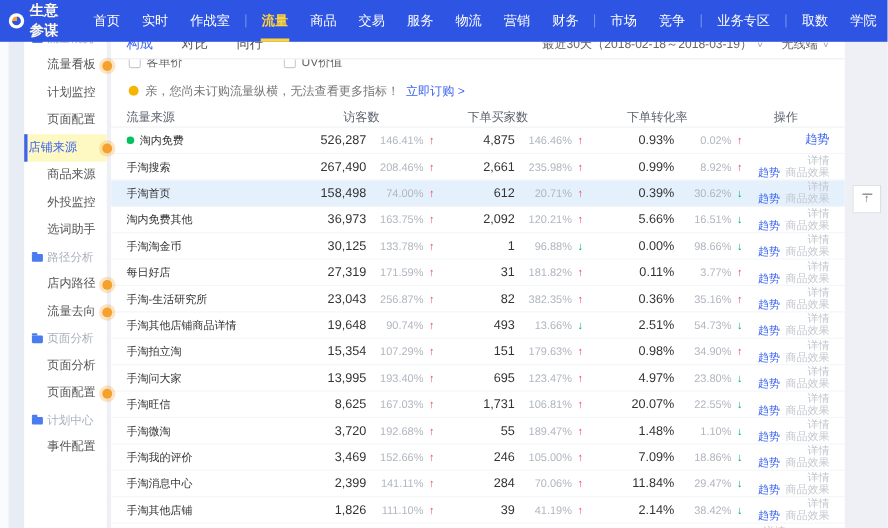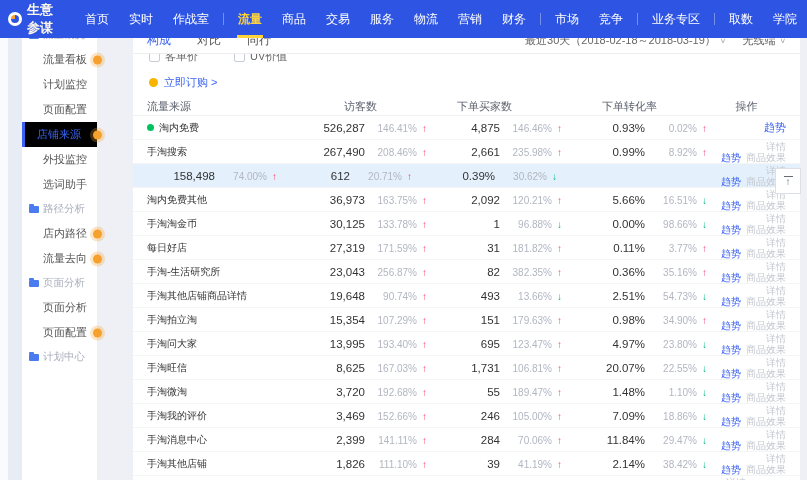--- a/index.html
+++ b/index.html
@@ -28,33 +28,33 @@
     width:26px;height:3px;background:var(--c-nav-active);}
   .nav-divider{width:1px;height:12px;background:rgba(255,255,255,.35);margin:0 4px;}
   
   .left-white{position:absolute;top:23px;left:0;width:8px;bottom:0;background:#fafbfd;}
   .side-rail{position:absolute;top:23px;left:8px;width:14px;bottom:0;background:#e8ecf4;}
   .sidebar{position:absolute;top:23px;left:22px;width:75px;bottom:0;background:#fff;z-index:10;}
   .side-header{display:flex;align-items:center;gap:4px;height:24px;color:#a8aebb;font-size:10.5px;padding-left:7px;white-space:nowrap;}
   .folder-icon{width:10px;height:7px;background:#4a7cf0;border-radius:1px;position:relative;flex:0 0 auto;}
   .folder-icon::before{content:"";position:absolute;top:-2px;left:0;width:5px;height:2px;background:#4a7cf0;border-radius:1px 1px 0 0;}
   .side-item{position:relative;height:25px;line-height:25px;padding-left:21px;color:#555;font-size:11px;cursor:pointer;white-space:nowrap;}
-  .side-item.selected{background:#000000;color:var(--c-accent);border-left:3px solid var(--c-accent);padding-left:12px;}
+  .side-item.selected{background:#fef9c3;color:var(--c-accent);border-left:3px solid var(--c-accent);padding-left:1px;}
   .badge-dot{position:absolute;right:-5px;top:50%;transform:translateY(-50%);width:9px;height:9px;
     background:var(--c-badge);border-radius:50%;box-shadow:0 0 0 3px rgba(246,161,45,.28);z-index:12;}
   
-  .main{position:absolute;top:28px;left:101px;width:667px;bottom:0;background:#fff;z-index:5;overflow:hidden;margin-left:32px;}
+  .main{position:absolute;top:28px;left:101px;width:667px;bottom:0;background:#fff;z-index:5;overflow:hidden;}
   .tabs-row{display:flex;align-items:center;height:26px;border-bottom:1px solid #ebedf0;padding:0 14px;}
   .tab{font-size:12px;color:#555;margin-right:26px;cursor:pointer;height:100%;display:flex;align-items:center;}
   .tab.active{color:var(--c-accent);}
   .tabs-spacer{flex:1;}
   .select-ctl{font-size:11px;color:#666;display:flex;align-items:center;gap:4px;cursor:pointer;margin-left:16px;white-space:nowrap;}
   .caret{color:#a9aeb8;font-size:9px;transform:scaleY(.8);}
   .clipped-row{height:12px;overflow:hidden;padding:0 16px;}
-  .clipped-inner{display:flex;gap:36px;margin-top:-5px;align-items:center;font-size:11px;color:#666;}
+  .clipped-inner{display:flex;gap:92px;margin-top:-5px;align-items:center;font-size:11px;color:#666;}
   .cb-wrap{display:flex;align-items:center;gap:5px;cursor:pointer;}
   .checkbox{width:11px;height:11px;border:1px solid #c7ccd4;border-radius:2px;background:#fff;flex:0 0 auto;}
   .notice{display:flex;align-items:center;gap:6px;padding:9px 16px 4px;font-size:11px;color:#777;}
   .notice-dot{width:9px;height:9px;border-radius:50%;background:var(--c-notice-dot);flex:0 0 auto;}
   .notice-link{color:var(--c-accent);cursor:pointer;}
   
   .table{padding:0 14px;margin-top:4px;}
   .thead{display:flex;align-items:center;height:18px;color:#5c626e;font-size:11px;
     border-bottom:1px solid #f0f1f3;margin:4px -14px 0;padding:0 14px;}
   .w-name{width:150px;}
@@ -122,38 +122,40 @@
 <div class="side-rail"></div>
 <aside class="sidebar">
     <div class="side-header">
       <div class="folder-icon"></div>
       <span>流量概况</span>
     </div>
     <div class="side-item">流量看板<div class="badge-dot"></div></div>
     <div class="side-item">计划监控</div>
     <div class="side-item">页面配置</div>
     <div class="side-item selected">店铺来源<div class="badge-dot"></div></div>
+    <div class="side-item">商品来源</div>
     <div class="side-item">外投监控</div>
     <div class="side-item">选词助手</div>
     <div class="side-header">
       <div class="folder-icon"></div>
       <span>路径分析</span>
     </div>
     <div class="side-item">店内路径<div class="badge-dot"></div></div>
     <div class="side-item">流量去向<div class="badge-dot"></div></div>
     <div class="side-header">
       <div class="folder-icon"></div>
       <span>页面分析</span>
     </div>
     <div class="side-item">页面分析</div>
     <div class="side-item">页面配置<div class="badge-dot"></div></div>
     <div class="side-header">
       <div class="folder-icon"></div>
       <span>计划中心</span>
     </div>
+    <div class="side-item">事件配置</div>
   </aside>
 
 <main class="main">
   <div class="tabs-row">
     <div style="display:flex;height:100%;">
         <div class="tab active">构成</div>
         <div class="tab">对比</div>
         <div class="tab">同行</div>
       </div>
     <div class="tabs-spacer"></div>
@@ -175,20 +177,21 @@
         </div>
         <div class="cb-wrap">
           <div class="checkbox"></div>
           <span>UV价值</span>
         </div>
       </div>
   </div>
 
   <div class="notice">
     <span class="notice-dot"></span>
+    <span>亲，您尚未订购流量纵横，无法查看更多指标！</span>
     <span class="notice-link">立即订购 &gt;</span>
   </div>
 
   <div class="table">
     <div class="thead">
         <div class="w-name">流量来源</div>
         <div class="w-v th-metric">访客数</div>
         <div class="w-b th-metric">下单买家数</div>
         <div class="w-r th-metric">下单转化率</div>
         <div class="w-ops">操作</div>
@@ -239,20 +242,23 @@
           </div>
           <div class="ops w-ops">
             <div class="l1">详情</div>
             <div class="l2">
               <div class="trend">趋势</div>
               <div class="effect">商品效果</div>
             </div>
           </div>
         </div>
         <div class="trow hl">
+          <div class="row-name w-name">
+            <span>手淘首页</span>
+          </div>
           <div class="mcell w-v">
             <div class="m-num">158,498</div>
             <div class="m-pct">74.00%</div>
             <div class="m-arr up">↑</div>
           </div>
           <div class="mcell w-b">
             <div class="m-num">612</div>
             <div class="m-pct">20.71%</div>
             <div class="m-arr up">↑</div>
           </div>

